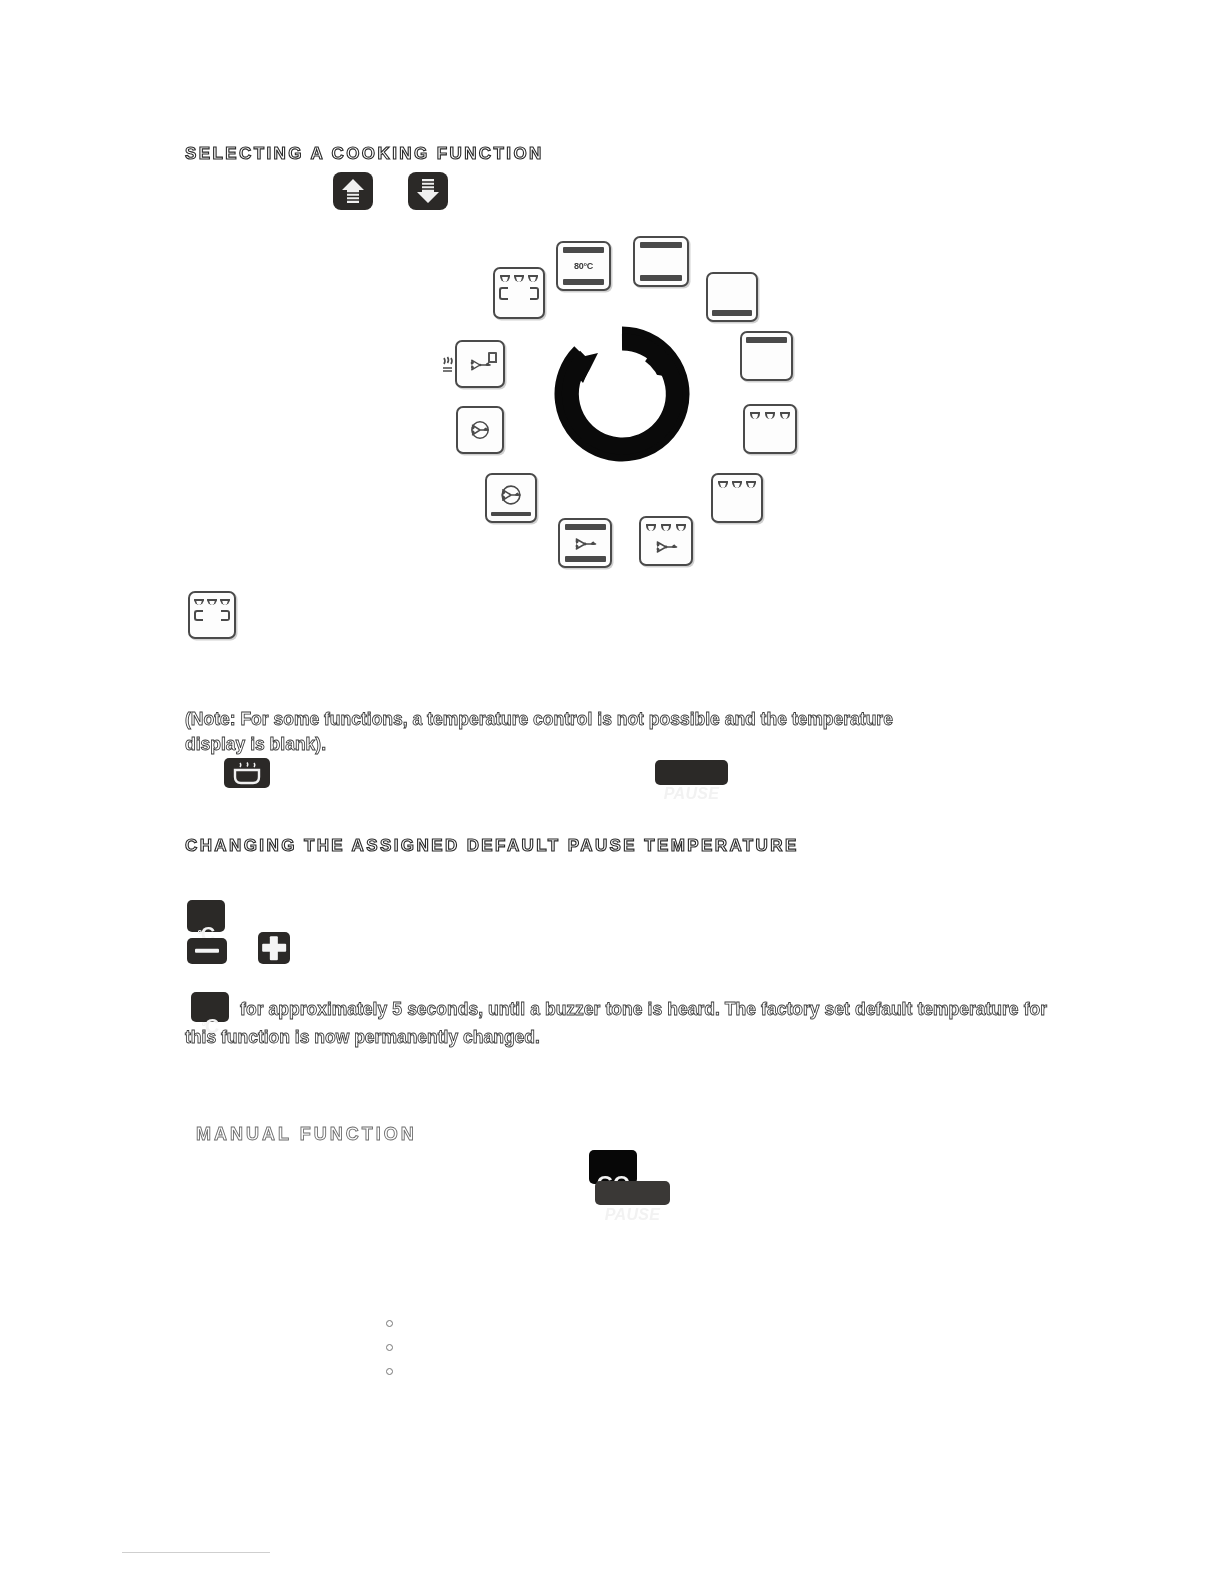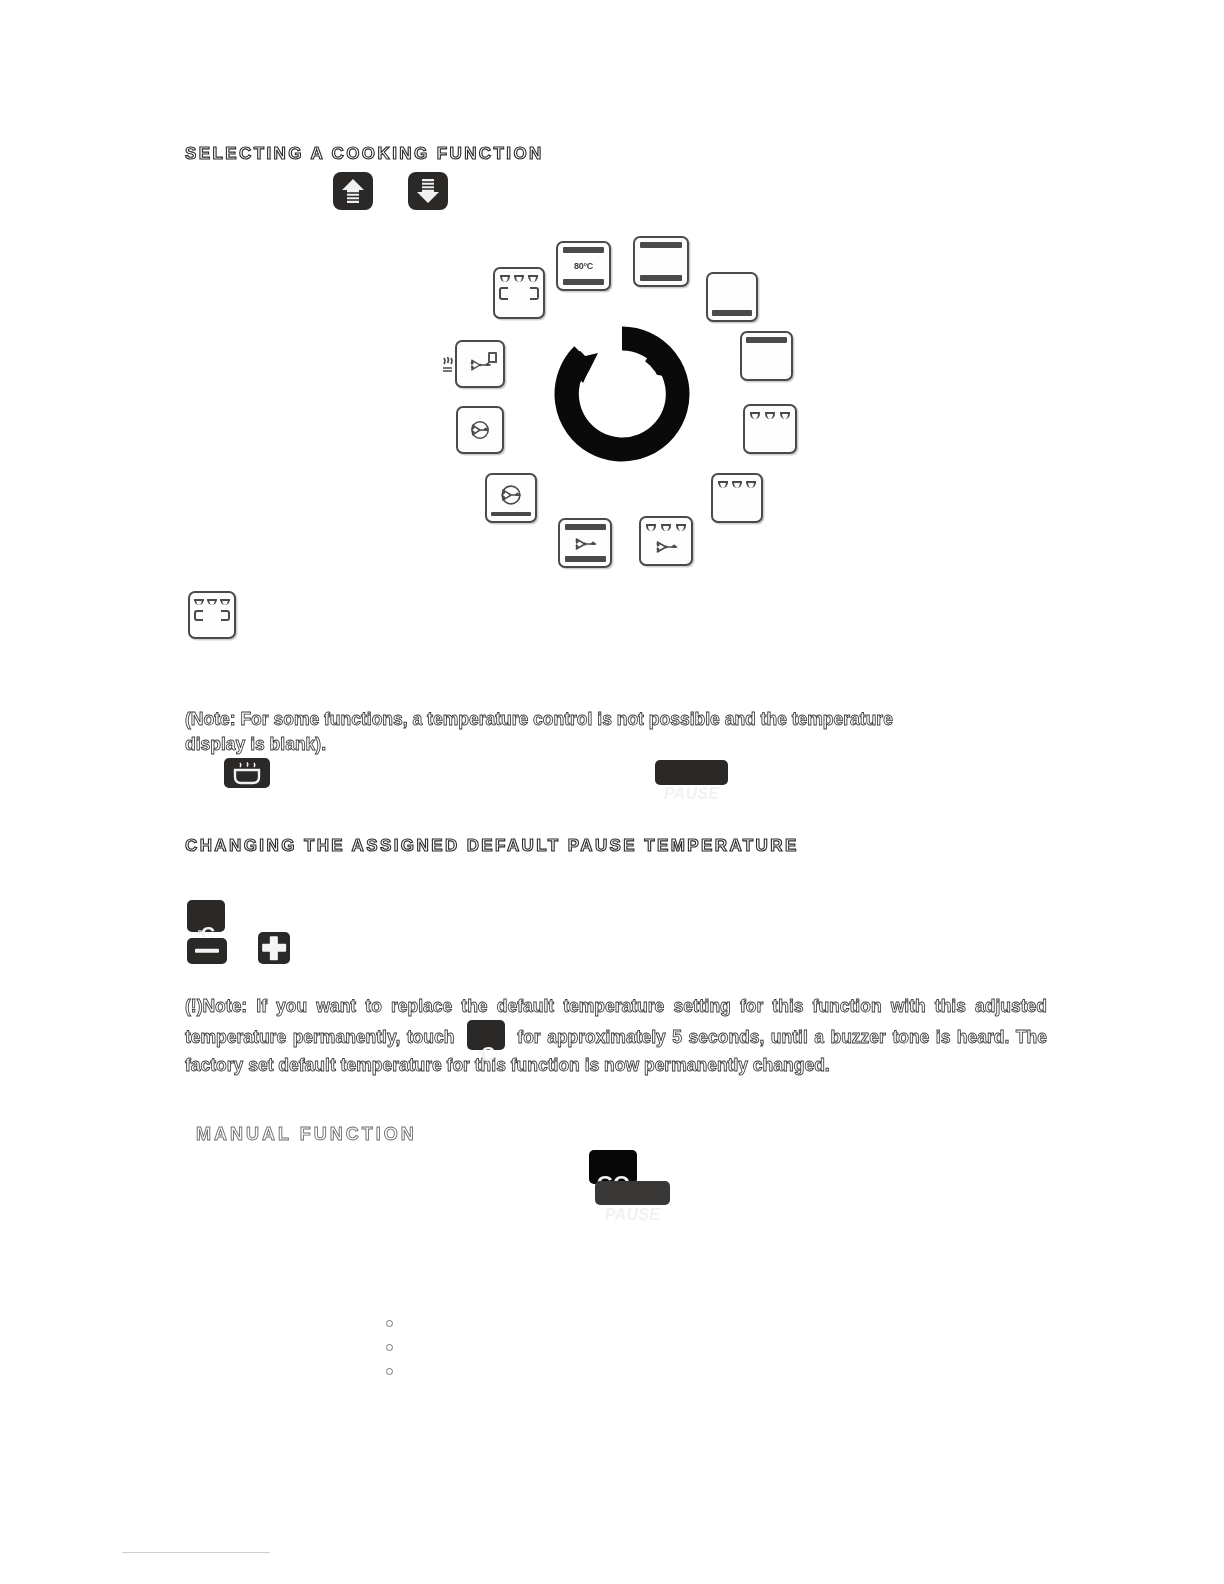--- a/index.html
+++ b/index.html
@@ -441,21 +441,20 @@
 <div class="key" style="left:187px; top:938px; width:40px; height:26px;">
   <span class="glyph-minus"></span>
 </div>
 
 <div class="key" style="left:258px; top:932px; width:32px; height:32px;">
   <span class="glyph-plus-h"></span>
   <span class="glyph-plus-v"></span>
 </div>
 
 <div class="note justified" style="left:185px; top:992px; width:862px; line-height:28px;">
-  <span>(!)Note:  If you want to replace the default temperature setting for this function with this  adjusted  temperature permanently, touch</span>
   <span class="key inline-key" style="position:relative; display:inline-block; width:38px; height:30px; vertical-align:-7px; margin:0 6px;">
     <span class="key-label celsius">
       <sup>º</sup>
         <b>C</b>
     </span>
   </span>
   <span>for approximately 5 seconds, until a buzzer tone is heard. The factory set default temperature for this function is now permanently changed.</span>
 </div>
 
 <div class="heading thin" style="left:196px; top:1124px; font-size:18px; letter-spacing:3px;">MANUAL FUNCTION</div>

